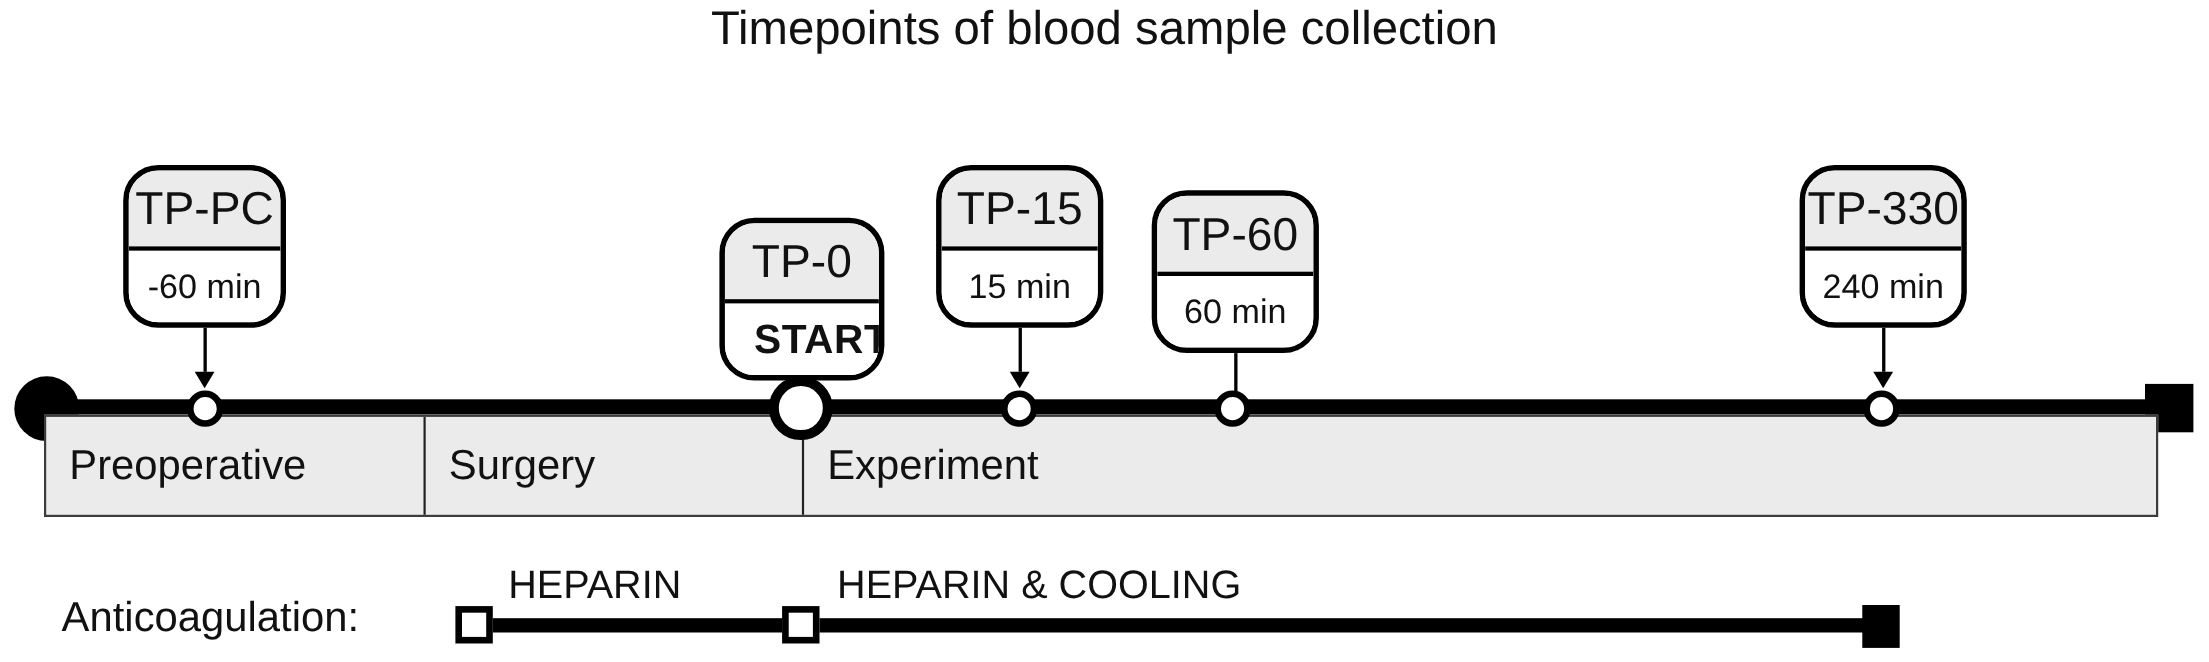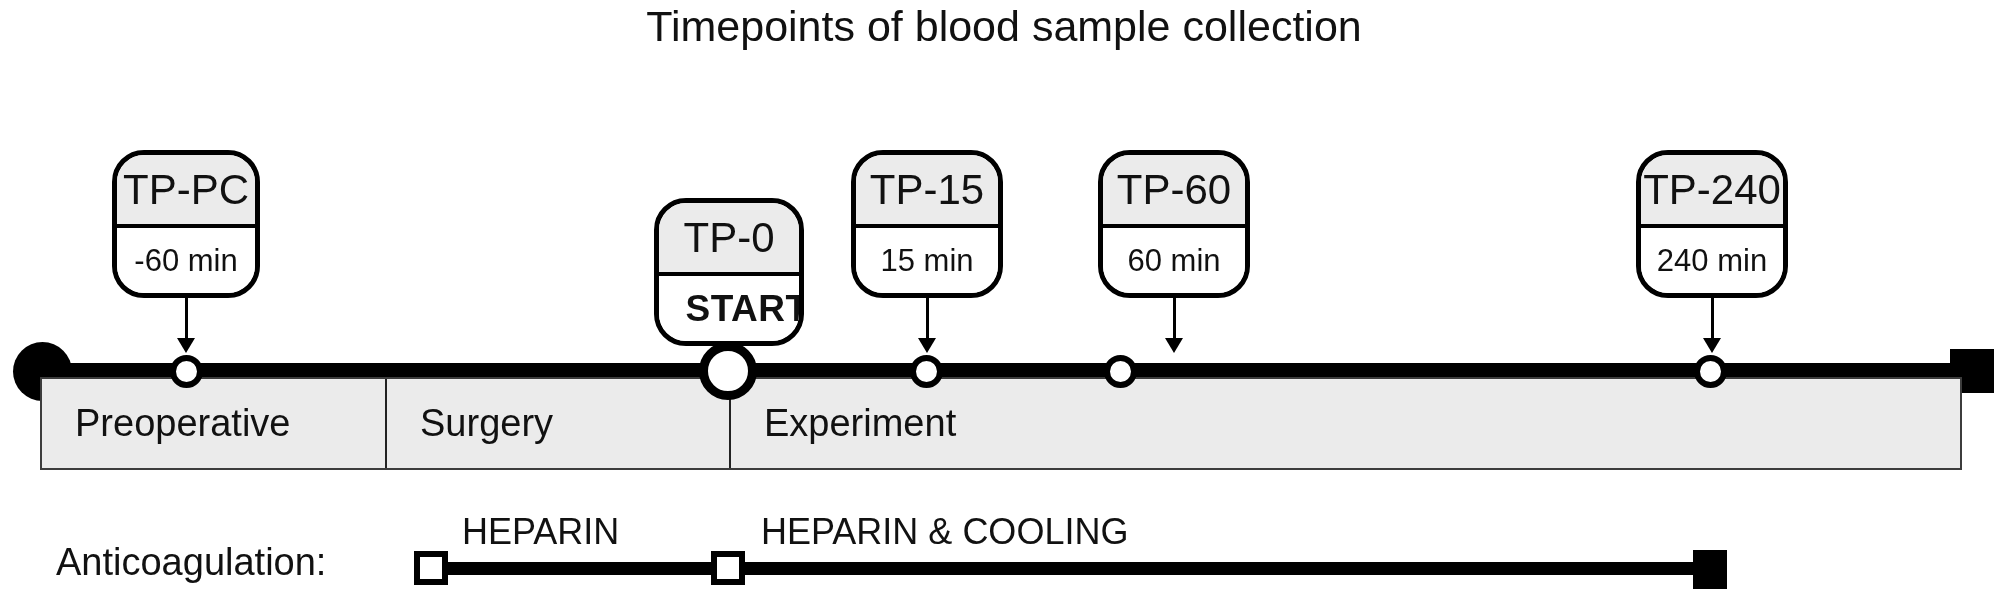--- a/index.html
+++ b/index.html
@@ -22,21 +22,21 @@
     font-size: 43px;
     line-height: 52px;
     color: #111;
   }
 
   
   .tp-callout { position: absolute; top: 150px; }
   .tp-pc  { left: 112px;  width: 148px; border-radius: 13px; }
   .tp-0   { left: 654px;  width: 150px; margin-top: 48px; }
   .tp-15  { left: 851px;  width: 152px; }
-  .tp-60  { left: 1098px; width: 152px; }
+  .tp-60  { left: 1047px; width: 152px; margin-top: 23px; }
   .tp-240 { left: 1636px; width: 152px; }
 
   .tp-box {
     box-sizing: border-box;
     width: 100%;
     height: 148px;
     border: 5px solid #000;
     border-radius: 32px;
     overflow: hidden;
     background: #fff;
@@ -116,21 +116,21 @@
     box-sizing: border-box;
     left: 40px; top: 377px;
     width: 1922px; height: 93px;
     display: flex;
     background: #ebebeb;
     border: 2px solid #3c3c3c;
   }
   .phase-cell {
     box-sizing: border-box;
     display: flex; align-items: center;
-    padding-left: 33px;
+    padding-left: 21px;
     font-size: 38px;
     color: #111;
     overflow: hidden;
     white-space: nowrap;
   }
   .phase-preoperative { width: 343px; }
   .phase-surgery      { width: 344px; border-left: 2px solid #222; }
   .phase-experiment   { width: 983px; border-left: 2px solid #222; }
   .phase-termination  { flex: 1;      border-left: 2px solid #222; }
 
@@ -223,21 +223,21 @@
       <div class="tp-sublabel">60 min</div>
     </div>
     <div class="tp-arrow">
       <div class="tp-arrow-line"></div>
       <div class="tp-arrow-head"></div>
     </div>
   </div>
 
   <div class="tp-callout tp-240">
     <div class="tp-box">
-      <div class="tp-label">TP-240</div>
+      <div class="tp-label">TP-330</div>
       <div class="tp-sublabel">240 min</div>
     </div>
     <div class="tp-arrow">
       <div class="tp-arrow-line"></div>
       <div class="tp-arrow-head"></div>
     </div>
   </div>
 
   <div class="timeline-bar"></div>
   <div class="start-dot"></div>

